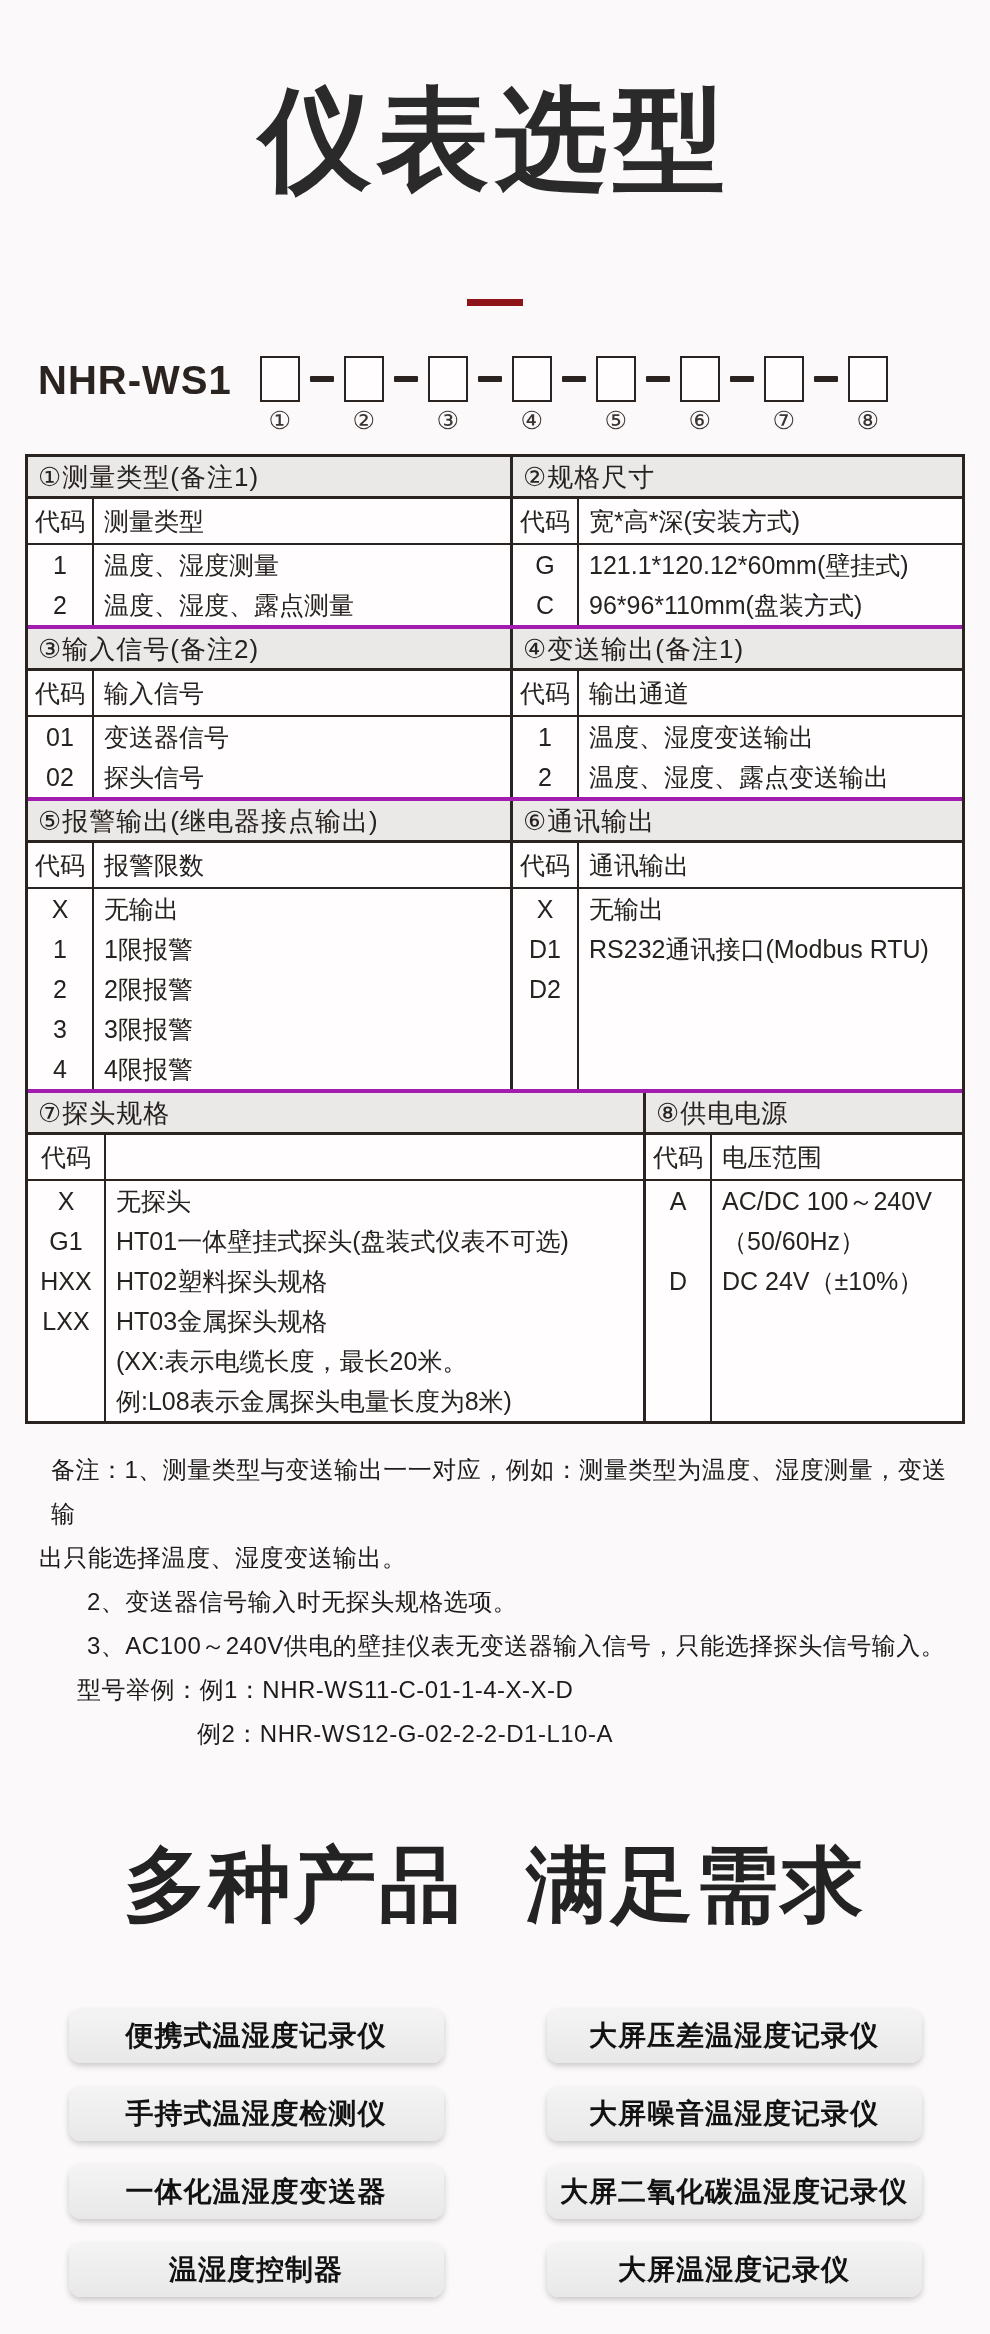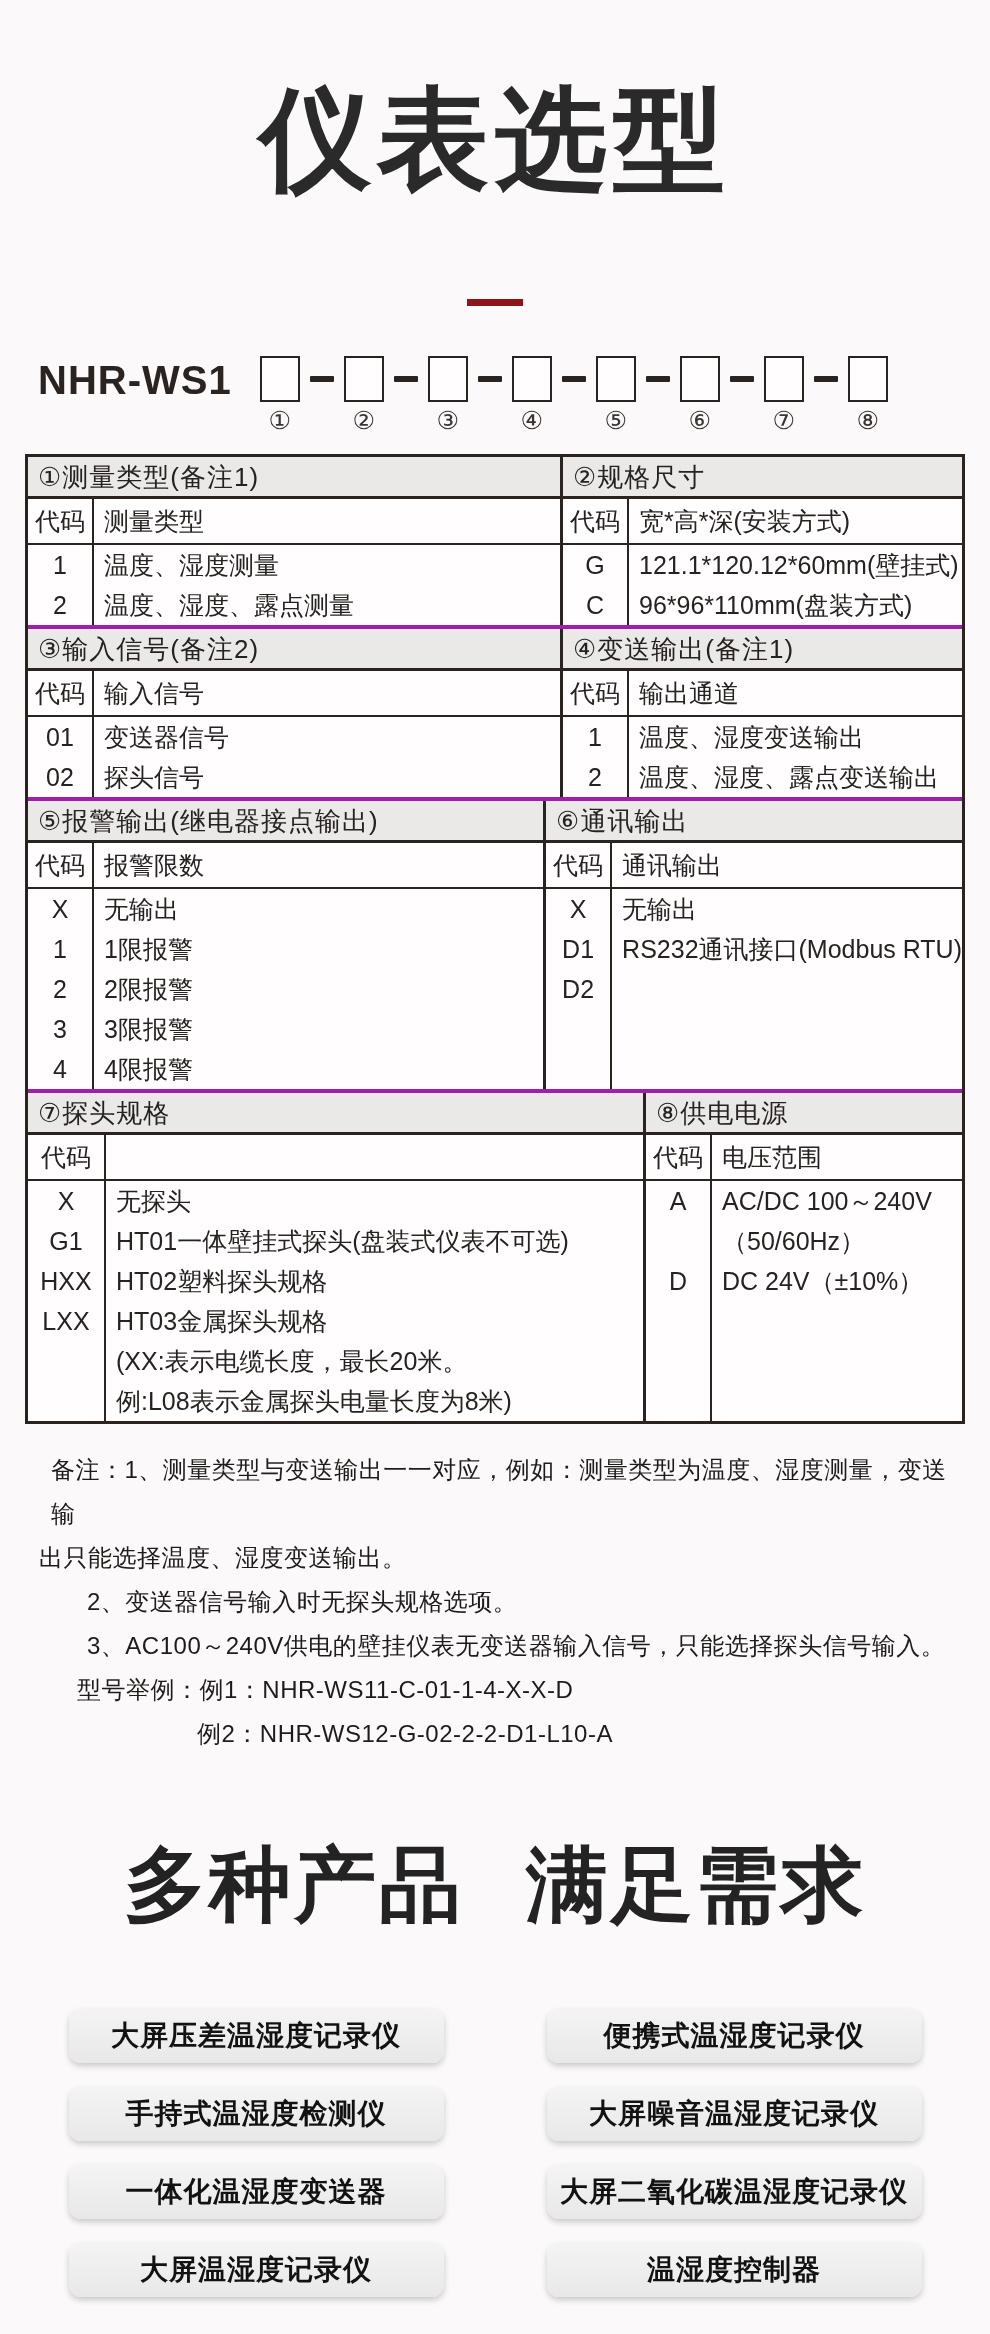--- a/index.html
+++ b/index.html
@@ -19,21 +19,21 @@
   .slot{display:flex;flex-direction:column;align-items:center;width:44px}
   .slot-box{width:40px;height:46px;border:2px solid #2b2320;background:#fffdfd}
   .slot-num{margin-top:4px;font-size:25px;color:#3a3432;line-height:28px}
   .mdash{width:24px;height:6px;background:#2b2320;margin:20px 8px 0;border-radius:1px}
   
   .tables{margin:20px 25px 0;border:3px solid #2b2320;background:#fffdfd}
   .tsec{display:flex;align-items:stretch}
   .tsec + .tsec{border-top:4px solid #a21caf}
   .sub{display:flex;flex-direction:column;background:#fffdfd}
   .sub.r{border-left:3px solid #2b2320;flex:1}
-  .sub.l1{width:532px}
+  .sub.l1{width:482px}
   .sub.l4{width:615px}
   .st-header{height:42px;line-height:40px;background:#ebe9e7;border-bottom:3px solid #2b2320;
              padding-left:10px;font-size:26px;letter-spacing:1px;white-space:nowrap;overflow:hidden}
   .st-cols{display:flex;border-bottom:2px solid #2b2320;height:46px;line-height:44px;font-size:25px}
   .code-col{width:66px;border-right:2px solid #2b2320;text-align:center;flex-shrink:0}
   .sub.l4 > .st-cols .code-col,.sub.l4 > .st-body .code-col{width:78px}
   .val-col{flex:1;padding-left:10px;white-space:nowrap;overflow:hidden}
   .st-body{display:flex;flex:1}
   .ln{line-height:40px;min-height:40px;font-size:25px;white-space:nowrap;overflow:hidden}
   
@@ -281,23 +281,23 @@
     <div class="n4">3、AC100～240V供电的壁挂仪表无变送器输入信号，只能选择探头信号输入。</div>
     <div class="n5">型号举例：例1：NHR-WS11-C-01-1-4-X-X-D</div>
     <div class="n6">例2：NHR-WS12-G-02-2-2-D1-L10-A</div>
   </div>
 
   <div class="bottom-heading">
     <span>多种产品</span><span class="bh-gap"></span><span>满足需求</span>
   </div>
 
   <div class="products">
+    <div class="product-btn">便携式温湿度记录仪</div>
     <div class="product-btn">大屏压差温湿度记录仪</div>
-    <div class="product-btn">便携式温湿度记录仪</div>
     <div class="product-btn">手持式温湿度检测仪</div>
     <div class="product-btn">大屏噪音温湿度记录仪</div>
     <div class="product-btn">一体化温湿度变送器</div>
     <div class="product-btn">大屏二氧化碳温湿度记录仪</div>
+    <div class="product-btn">温湿度控制器</div>
     <div class="product-btn">大屏温湿度记录仪</div>
-    <div class="product-btn">温湿度控制器</div>
   </div>
 
 </div>
 
 </body></html>

